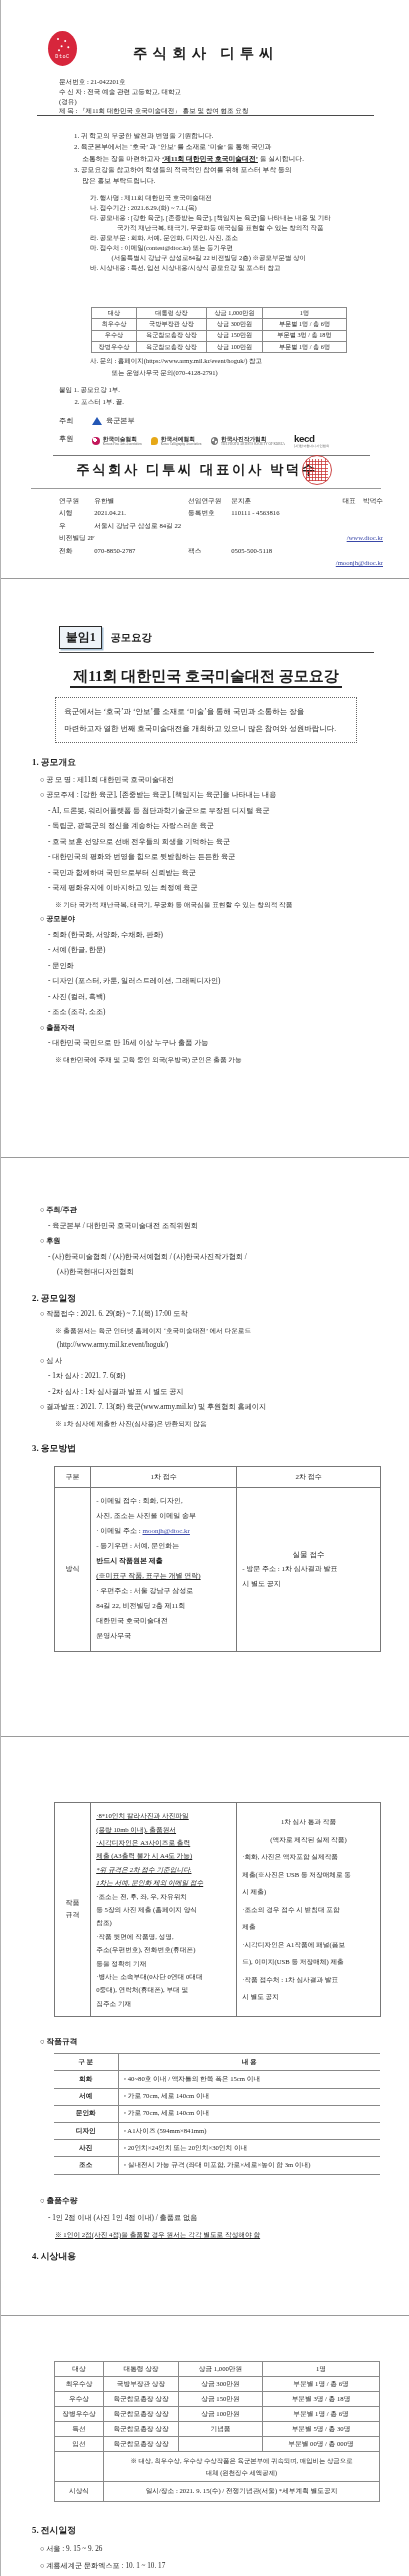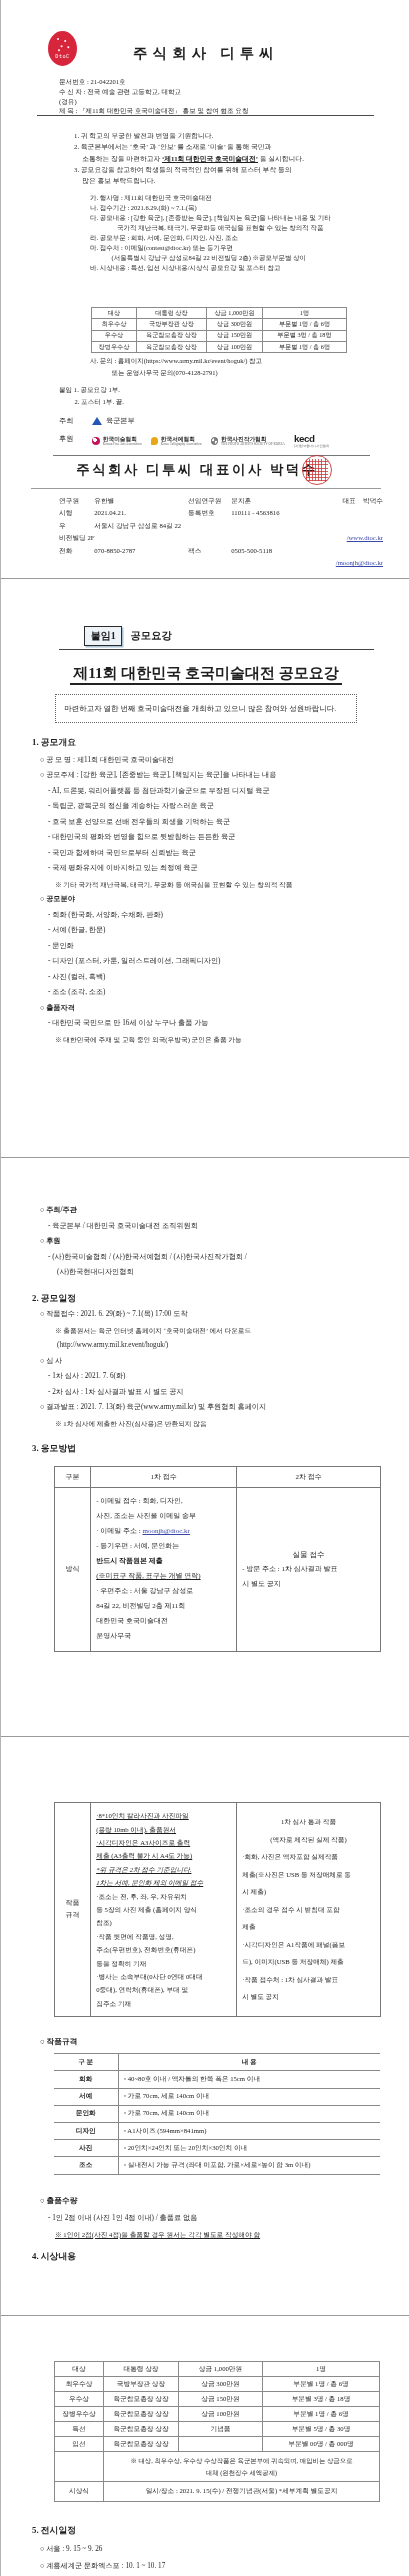--- a/index.html
+++ b/index.html
@@ -62,21 +62,21 @@
   
   .sec{font-size:8.8px;font-weight:bold;margin-left:31px;}
   .ln{font-size:7.2px;line-height:15.5px;}
   .ln.c{margin-left:39px;} .ln.cb{margin-left:39px;font-weight:bold;}
   .ln.d{margin-left:47px;} .ln.n{margin-left:54px;font-size:6.7px;}
   .ln.ct{margin-left:56px;}
   
   .p2{padding-top:47px;}
   .badge-row{margin-left:58px;display:flex;align-items:center;gap:8.2px;}
   .badge{border:0.8px solid #2b2b2b;box-shadow:1.5px 1.5px 0 #a9c2d6;background:#eef3f8;
-         font-weight:bold;font-size:10px;padding:2.1px 5.7px;margin-left:25px;}
+         font-weight:bold;font-size:12px;padding:2.1px 5.7px;}
   .badge-t{font-family:Liberation Sans, sans-serif;font-weight:bold;font-size:10.3px;text-align:right;}
   .badge-ul{margin:3.1px 0 0 58px;width:315px;border-top:1px solid #444;}
   .p2-title{margin-top:13.4px;text-align:center;}
   .p2-title span{font-size:15px;font-weight:bold;border-bottom:2.1px double #222;padding:0 3.1px 2.6px;}
   .introbox{margin:11.3px 54px 0;border:0.8px dotted #666;padding:5.2px 8.2px;font-size:7.5px;line-height:17px;}
   .p2 .sec{margin-top:13.4px;}
   .p2-list{margin-top:4.1px;}
   
   .p3{padding-top:43px;}
   .p3 .sec{margin-top:12.4px;}
@@ -242,20 +242,21 @@
 
   <section class="page p2">
     <div class="badge-row">
       <span class="badge">붙임1</span>
       <span class="badge-t">공모요강</span>
     </div>
     <div class="badge-ul"></div>
     <div class="p2-title"><span>제11회 대한민국 호국미술대전 공모요강</span></div>
     <div class="introbox">
 
+    <div class="nw">육군에서는 ‘호국’과 ‘안보’를 소재로 ‘미술’을 통해 국민과 소통하는 장을</div>
         <div class="nw">마련하고자 열한 번째 호국미술대전을 개최하고 있으니 많은 참여와 성원바랍니다.</div>
       </div>
     <div class="sec">1. 공모개요</div>
     <div class="p2-list">
 
     <div class="ln nw c">○ 공 모 명 : 제11회 대한민국 호국미술대전</div>
         <div class="ln nw c">○ 공모주제 : [강한 육군], [존중받는 육군], [책임지는 육군]을 나타내는 내용</div>
         <div class="ln nw d">- AI, 드론봇, 워리어플랫폼 등 첨단과학기술군으로 무장된 디지털 육군</div>
         <div class="ln nw d">- 독립군, 광복군의 정신을 계승하는 자랑스러운 육군</div>
         <div class="ln nw d">- 호국 보훈 선양으로 선배 전우들의 희생을 기억하는 육군</div>

